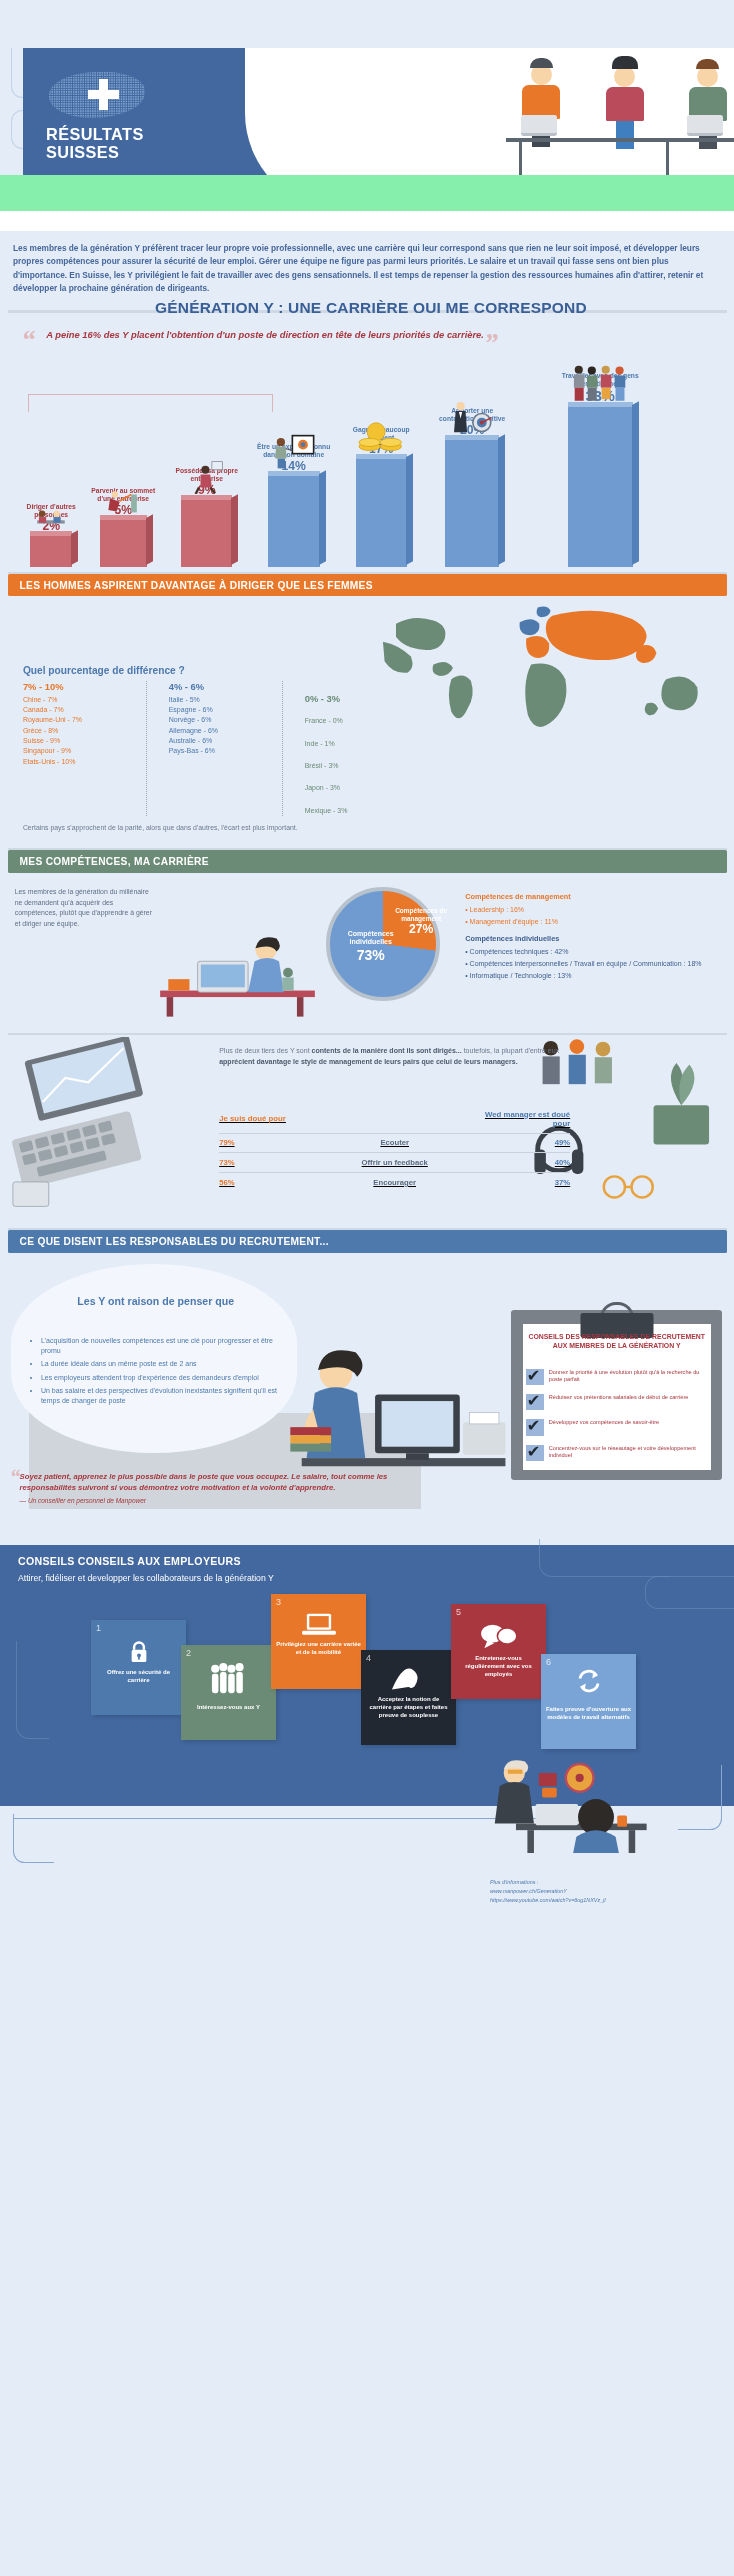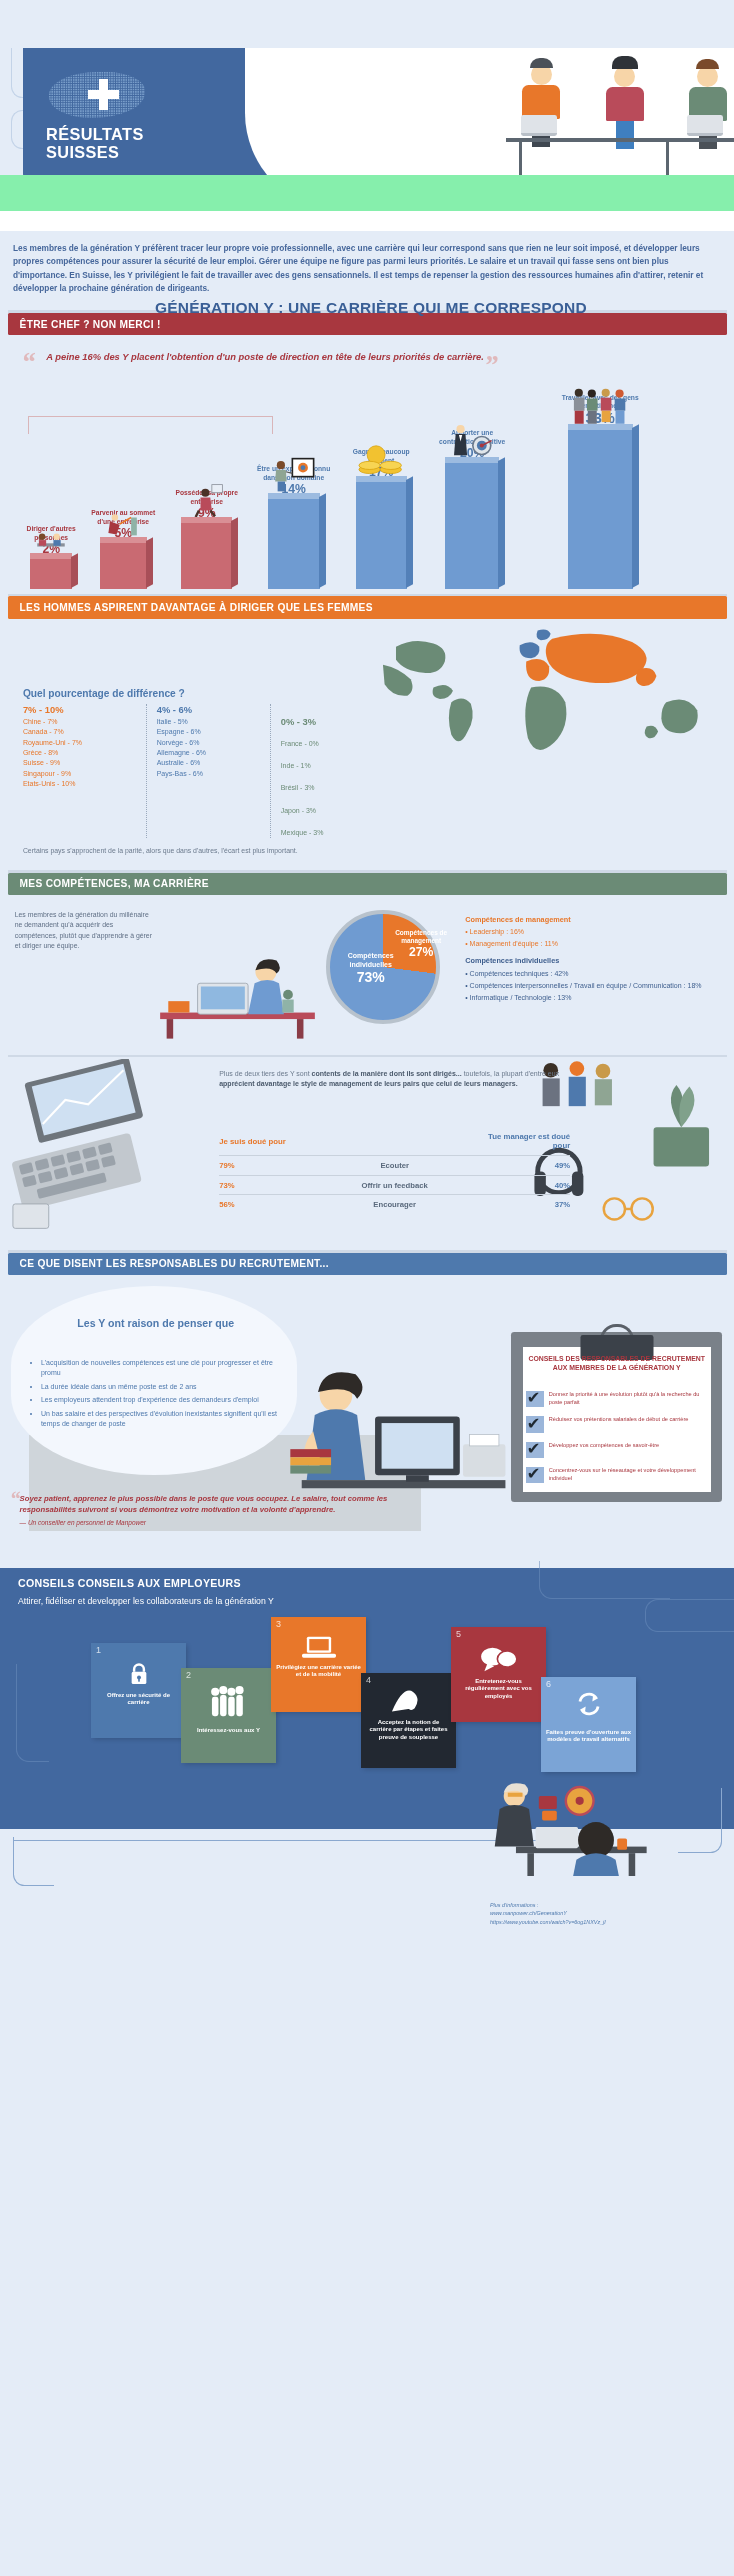--- a/index.html
+++ b/index.html
@@ -84,21 +84,21 @@
   .redbar .bar-side { background:#a84f58; }
   .bluebar .bar-face { background:#6f9bd1; } .bluebar .bar-top { background:#9cbbe0; }
   .bluebar .bar-side { background:#5380b8; }
   .hline { position:absolute; left:19.6px; top:47px; width:245px; height:18px;
      border:0.8px solid #d9b5b9; border-bottom:none; }
 
   
   .map-wrap { position:relative; height:147px; }
   .worldmap { position:absolute; right:4.9px; top:4.9px; width:359px; height:140px; }
   .q-title { font-size:10.2px; font-weight:bold; color:#4e79ad; padding:28px 0 4.9px 14.7px; }
-  .cols { display:flex; gap:0; padding:0 0 0 14.7px; font-size:7px; }
+  .cols { display:flex; gap:12px; padding:0 0 0 14.7px; font-size:7px; }
   .ccol { width:124px; padding-right:8.2px; border-right:0.8px dotted #9aa9bd; }
   .ccol:last-child { border-right:none; }
   .ccol h4 { font-size:9.4px; margin-bottom:2.4px; }
   .ccol p { line-height:1.48; }
   .c-orange h4, .c-orange p { color:#e8772a; }
   .c-blue h4, .c-blue p { color:#4e79ad; }
   .c-green h4, .c-green p { color:#6b8b76;margin-top:12px; }
   .foot-note { padding:7.3px 0 9.8px 14.7px; font-size:6.9px; color:#6b7a8d; line-height:1.45; }
 
   
@@ -118,21 +118,21 @@
   .legend li { list-style:none; margin-bottom:1.6px; }
   .comp-intro { position:absolute; left:6.5px; top:14.7px; width:139px; font-size:6.9px;
      color:#5f6f85; line-height:1.5; }
 
   
   .sat-wrap { position:relative; height:188px; }
   .sat-text { position:absolute; left:211px; top:11.4px; width:343px; font-size:7px;
      color:#6b7a8d; line-height:1.52; }
   .sat-text b { color:#4b5a6c; }
   .sat-table { position:absolute; left:211px; top:73px; width:351px; }
-  .sat-table table { width:100%; border-collapse:collapse; font-size:7.7px; font-weight:bold;}
+  .sat-table table { width:100%; border-collapse:collapse; font-size:7.7px; font-weight:bold;text-decoration:underline;}
   .sat-table th { padding:1.6px 0 4.9px; font-size:7.8px; }
   .sat-table td { padding:4.9px 0; border-top:1.2px solid #c9d2dd; }
   .th-o { color:#e8772a; text-align:left; width:98px;}
   .th-b { color:#4e79ad; text-align:right; width:98px;}
   .cell-o { color:#e8772a; text-align:left; }
   .cell-m { color:#5a6a7d; text-align:center; }
   .cell-b { color:#4e79ad; text-align:right; }
 
   
   .rec-wrap { position:relative; height:286px; }
@@ -236,21 +236,20 @@
           <i style="height:9px;"></i>
           <i style="height:11.4px;"></i>
       </div>
       <div class="mp-name">Manpower</div>
     </div>
   </div>
 
   <div class="intro">Les membres de la génération Y préfèrent tracer leur propre voie professionnelle, avec une carrière qui leur correspond sans que rien ne leur soit imposé, et développer leurs propres compétences pour assurer la sécurité de leur emploi. Gérer une équipe ne figure pas parmi leurs priorités. Le salaire et un travail qui fasse sens ont bien plus d'importance. En Suisse, les Y privilégient le fait de travailler avec des gens sensationnels. Il est temps de repenser la gestion des ressources humaines afin d'attirer, retenir et développer la prochaine génération de dirigeants.</div>
 
   <div class="sec-rule"></div>
-  <div class="sec-bar sec-red">ÊTRE CHEF ? NON MERCI !</div>
 
   <div class="panel" style="background:#e4ecf7;">
     <div class="quote">
       <span class="qmark open">“</span>
       <span>A peine 16% des Y placent l'obtention d'un poste de direction en tête de leurs priorités de carrière.</span>
       <span class="qmark close">”</span>
     </div>
 
     <div class="chart">
       <div class="hline"></div>
@@ -569,21 +568,21 @@
       <div class="sat-text">
         <span>Plus de deux tiers des Y sont </span><b>contents de la manière dont ils sont dirigés...</b><span> toutefois, la plupart d'entre eux </span><b>apprécient davantage le style de management de leurs pairs que celui de leurs managers.</b>
       </div>
 
       <div class="sat-table">
         <table>
           <thead>
             <tr>
               <th class="th-o">Je suis doué pour</th>
               <th></th>
-              <th class="th-b">Tue manager est doué pour</th>
+              <th class="th-b">Wed manager est doué pour</th>
             </tr>
           </thead>
           <tbody>
             <tr>
               <td class="cell-o">79%</td>
               <td class="cell-m">Ecouter</td>
               <td class="cell-b">49%</td>
             </tr>
             <tr>
               <td class="cell-o">73%</td>

